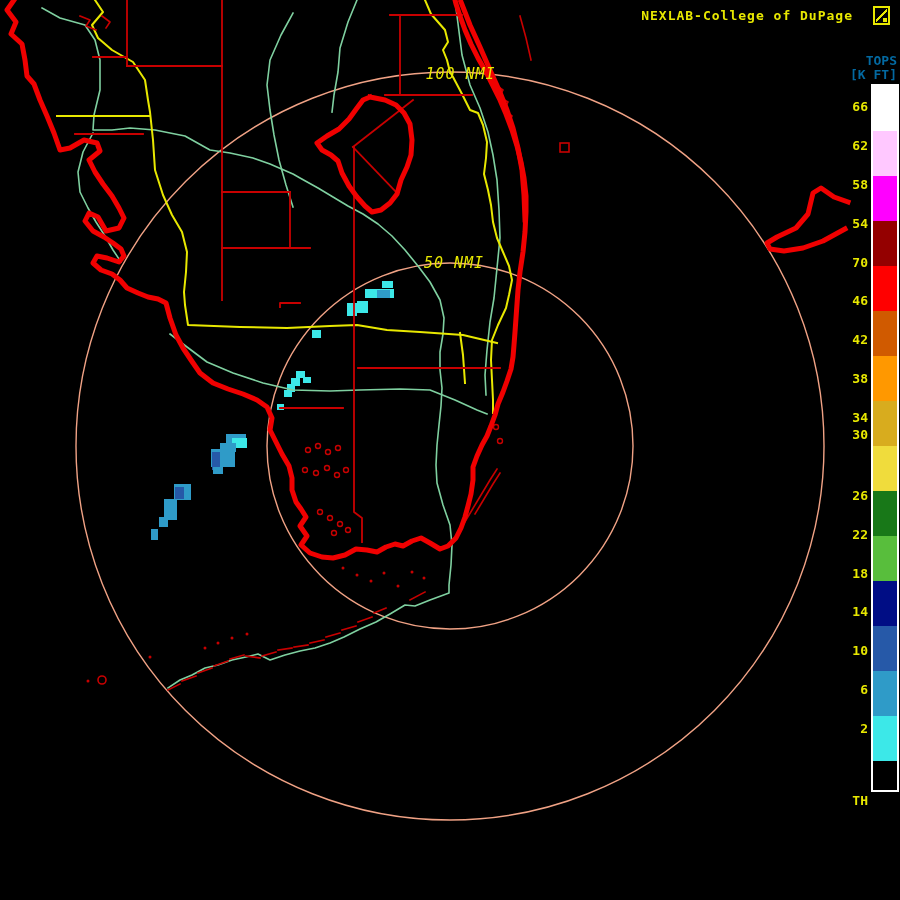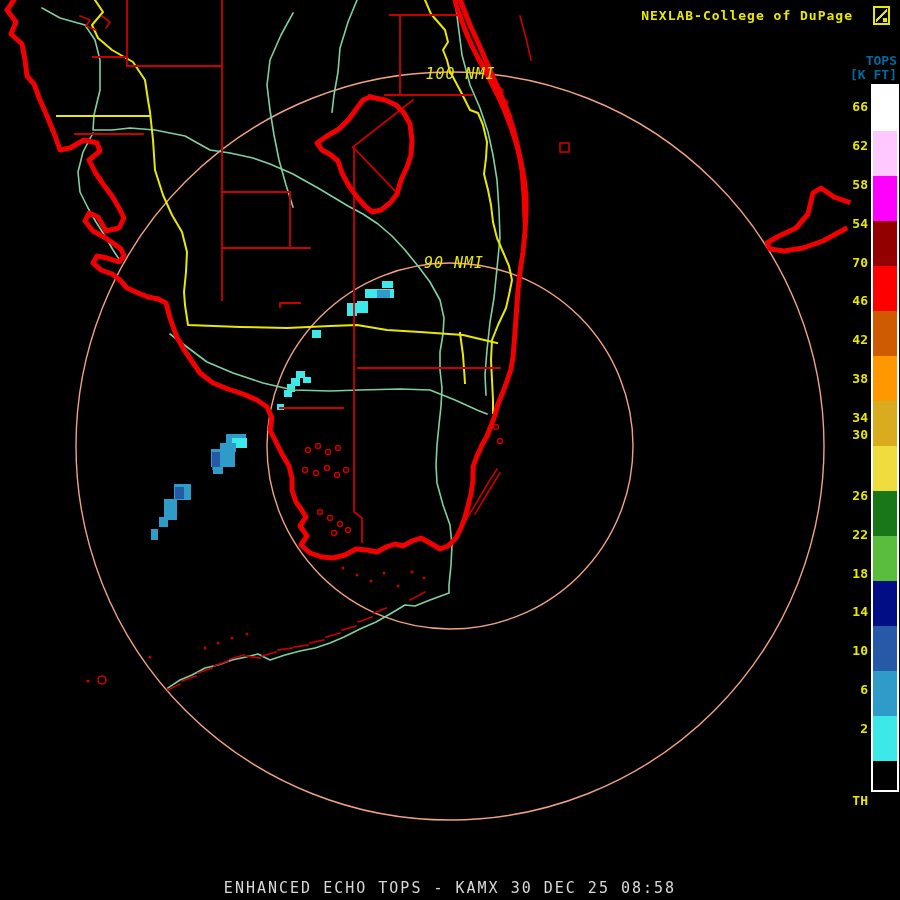--- a/index.html
+++ b/index.html
@@ -182,16 +182,15 @@
       <div class="cb-label" style="top: 525.68px;">22</div>
       <div class="cb-label" style="top: 564.56px;">18</div>
       <div class="cb-label" style="top: 603.44px;">14</div>
       <div class="cb-label" style="top: 642.32px;">10</div>
       <div class="cb-label" style="top: 681.2px;">6</div>
       <div class="cb-label" style="top: 720.08px;">2</div>
       <div class="cb-label" style="top: 792px;">TH</div>
     </div>
 
   <div class="ring-label" id="ring-label-outer">100 NMI</div>
-  <div class="ring-label" id="ring-label-inner">90 NMI</div>
+  <div class="ring-label" id="ring-label-inner">50 NMI</div>
 
-  <div id="caption">ENHANCED ECHO TOPS - KAMX 30 DEC 25 08:58</div>
 </div>
 
 </body></html>

